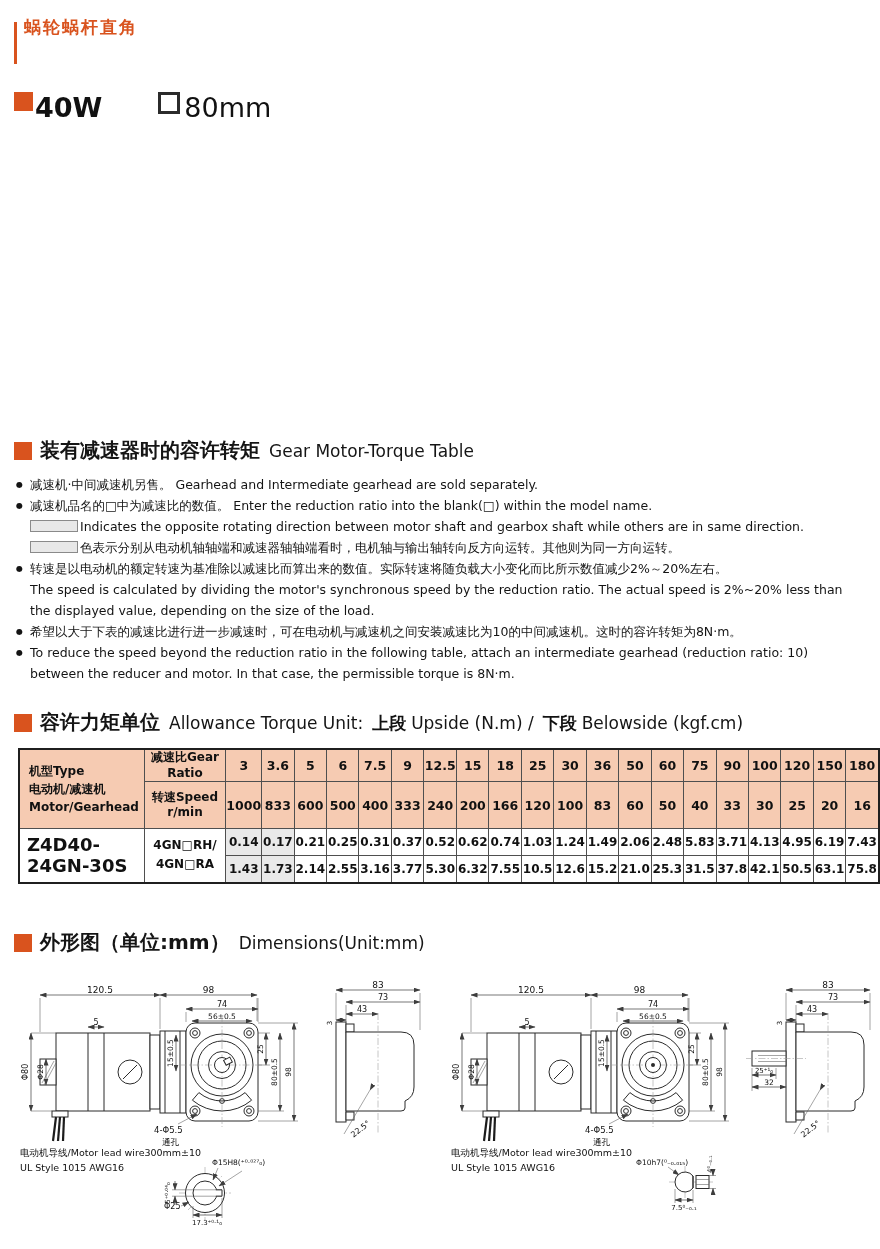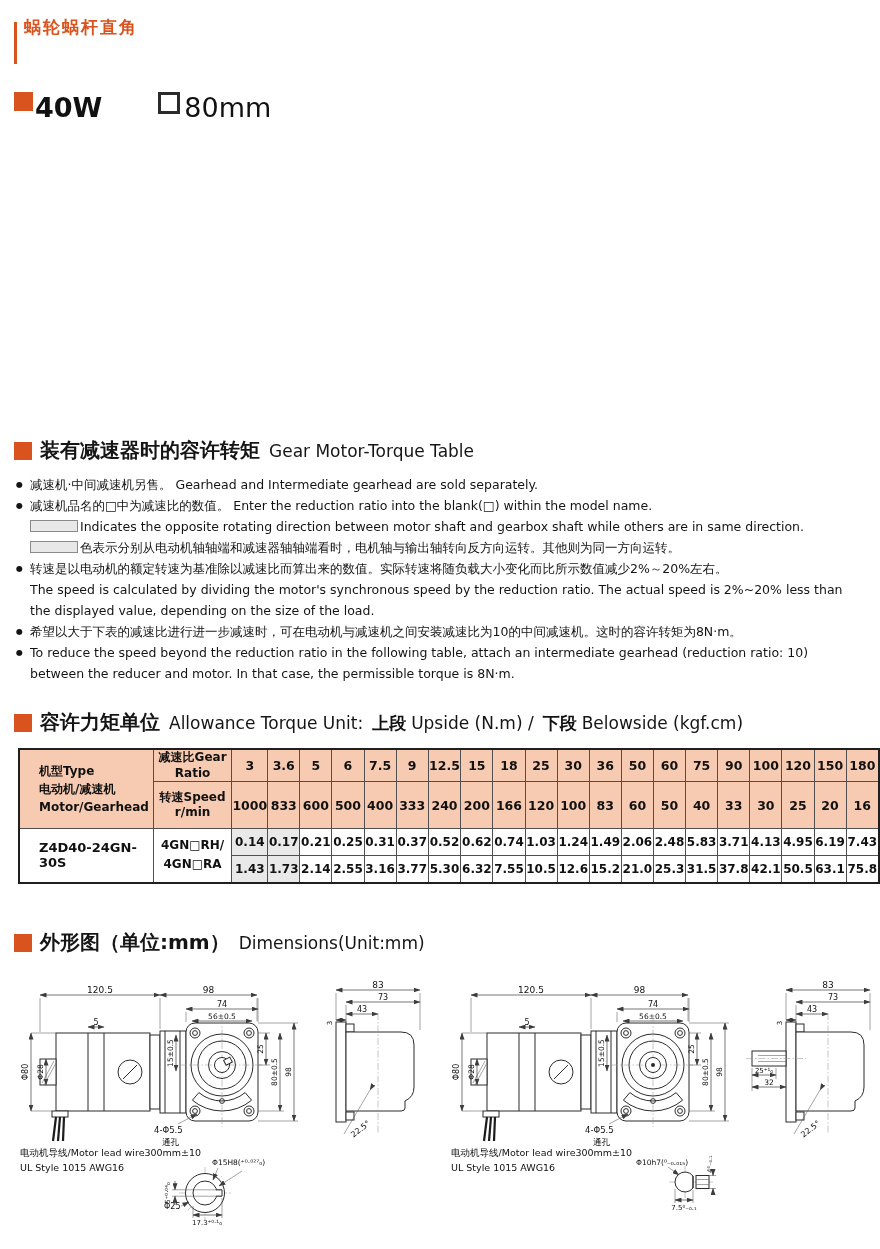--- a/index.html
+++ b/index.html
@@ -26,24 +26,24 @@
   .notes{left:16px;top:474px;width:848px}
   .note{position:relative;padding-left:14px;font-size:12.5px;line-height:21px;color:#141414}
   .note .bu{position:absolute;left:0;top:0;font-size:8px;line-height:21px}
   .swatch{display:inline-block;width:46px;height:10px;background:#e8e8e8;border:1px solid #8a8a8a;margin-right:2px;vertical-align:-1px}
   
   .tblwrap{left:18px;top:748px}
   table{border-collapse:collapse;table-layout:fixed;border:2px solid #1f1f1f}
   th,td{border:1px solid #4f4f4f;text-align:center;padding:0}
   th{background:#f6cbb2;font-weight:bold}
   td{font-weight:bold}
-  .c1{width:116px;text-align:left;padding-left:19px;font-size:12px;line-height:1.5}
+  .c1{width:116px;text-align:left;padding-left:9px;font-size:12px;line-height:1.5}
   .c2{width:86px;font-size:12px;line-height:1.3}
   .rc{width:32px;font-size:12.5px}
-  .model{text-align:left;padding-left:19px;font-size:13px}
+  .model{text-align:left;padding-left:7px;font-size:18px}
   .gh{font-size:12px;line-height:1.6}
   .val{font-size:12px}
   .gray{background:#e9e9e9}
   tr.hr1{height:24px}
   tr.hr2{height:47px}
   tr.dr{height:27px}
   
   .dwg{left:0;top:975px}
   .ol{fill:none;stroke:#2b2b2b;stroke-width:1}
   .olf{fill:#fff;stroke:#2b2b2b;stroke-width:1}

